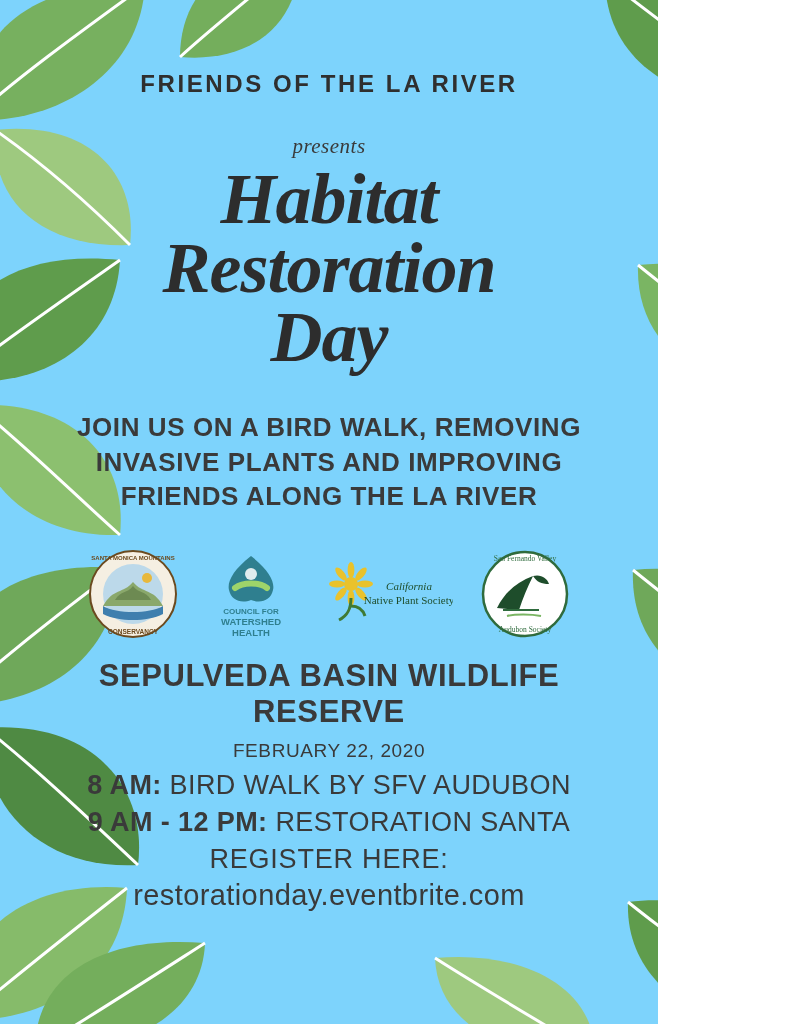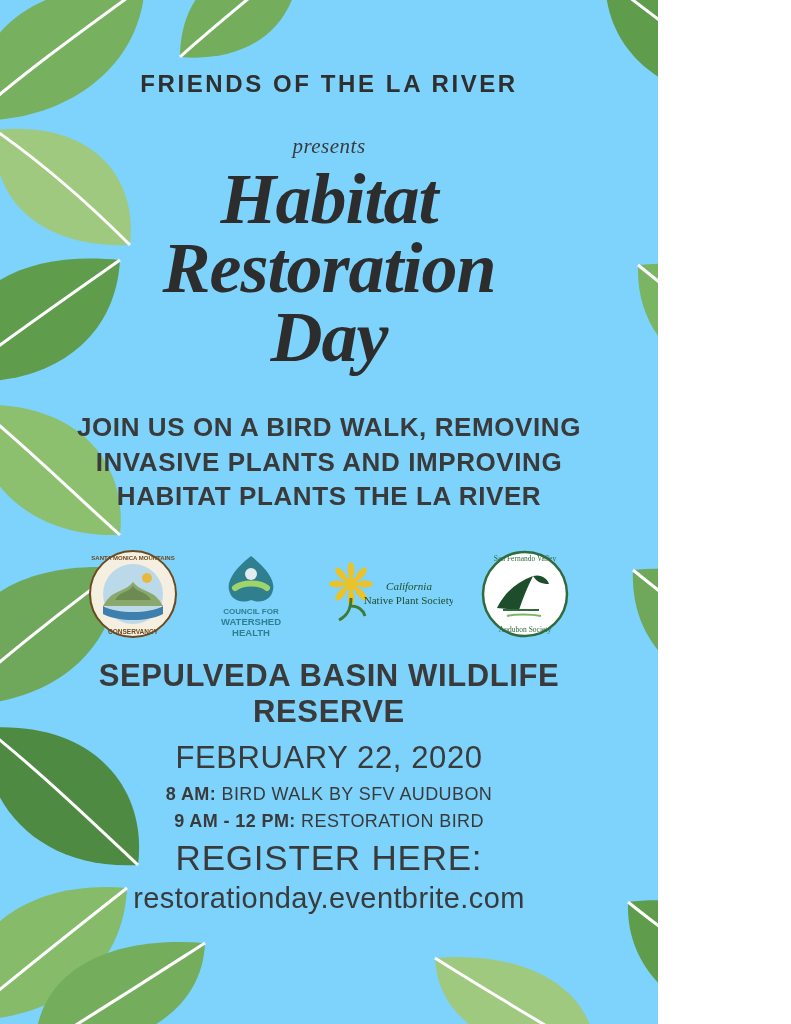--- a/index.html
+++ b/index.html
@@ -104,36 +104,36 @@
   .venue {
     font-family: "Liberation Sans", sans-serif;
     font-weight: bold;
     font-size: 31px;
     letter-spacing: 0.6px;
     color: #3a3a3a;
     margin: 0 0 10px 0;
   }
   .date {
     font-family: "Liberation Sans", sans-serif;
-    font-size: 31px;
+    font-size: 19px;
     letter-spacing: 0.6px;
     color: #3a3a3a;
     margin: 0 0 8px 0;
   }
   .sched {
     font-family: "Liberation Sans", sans-serif;
-    font-size: 18px;
+    font-size: 27px;
     letter-spacing: 0.4px;
     color: #3a3a3a;
     margin: 0 0 6px 0;
   }
   .sched b { font-weight: bold; }
   .register {
     font-family: "Liberation Sans", sans-serif;
-    font-size: 35px;
+    font-size: 27px;
     letter-spacing: 0.8px;
     color: #3a3a3a;
     margin: 4px 0 4px 0;
   }
   .url {
     font-family: Liberation Sans, sans-serif;
     font-size: 29px;
     letter-spacing: 0.4px;
     color: #3a3a3a;
     margin: 0;
@@ -262,21 +262,21 @@
 
     <h1 class="title">
       <span class="line">Habitat</span>
       <span class="line">Restoration</span>
       <span class="line">Day</span>
     </h1>
 
     <div class="subhead">
       <span class="line">JOIN US ON A BIRD WALK, REMOVING</span>
       <span class="line">INVASIVE PLANTS AND IMPROVING</span>
-      <span class="line">HABITAT PLANTS THE LA RIVER</span>
+      <span class="line">FRIENDS ALONG THE LA RIVER</span>
     </div>
 
     <div class="logos">
 
 
       <div class="logo">
         <svg width="92" height="92" viewBox="0 0 92 92">
           <circle cx="46" cy="46" r="43" fill="#f5efe2" stroke="#6b4a1f" stroke-width="2"></circle>
           <circle cx="46" cy="46" r="30" fill="#bcd9ea"></circle>
           <path d="M16 58 C26 40 36 46 46 34 C56 46 66 40 76 58 Z" fill="#8aa86b"></path>
@@ -334,20 +334,20 @@
       </div>
     </div>
 
     <div class="details">
       <div class="venue">SEPULVEDA BASIN WILDLIFE RESERVE</div>
       <div class="date">FEBRUARY 22, 2020</div>
       <div class="sched">
         <b>8 AM:</b><span> BIRD WALK BY SFV AUDUBON</span>
       </div>
       <div class="sched">
-        <b>9 AM - 12 PM:</b><span> RESTORATION BIRD</span>
+        <b>9 AM - 12 PM:</b><span> RESTORATION SANTA</span>
       </div>
       <div class="register">REGISTER HERE:</div>
       <div class="url">restorationday.eventbrite.com</div>
     </div>
 
   </div>
 </div>
 
 </body></html>

